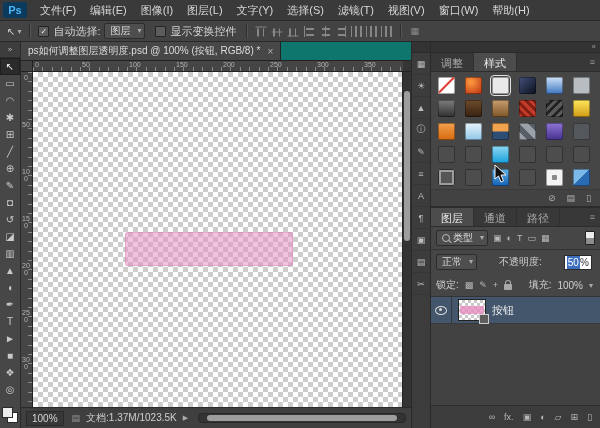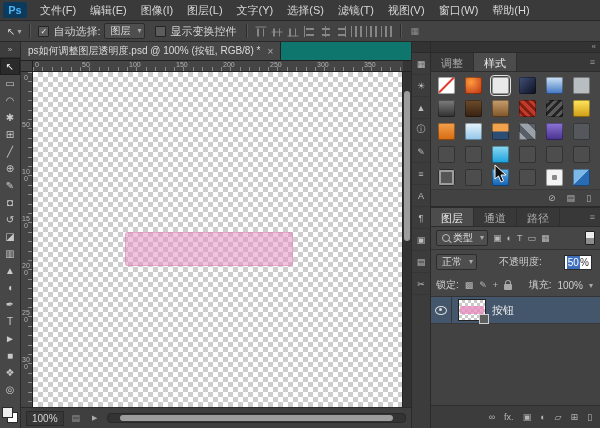--- a/index.html
+++ b/index.html
@@ -358,20 +358,21 @@
             <div class="pinkbtn" style="background:rgba(231,146,196,0.55)"></div>
           </div>
           <div class="vscroll">
             <div class="vthumb"></div>
           </div>
         </div>
       </div>
       <div class="statusbar">
         <span class="zoombox">100%</span>
         <span class="sbicon">▤</span>
+        <span class="sbdoc">文档:1.37M/1023.5K</span>
         <span class="sbarrow">▶</span>
         <span class="hscroll">
           <span class="hthumb"></span>
         </span>
       </div>
     </div>
 
     <div class="strip">
       <div class="striphead"></div>
 

